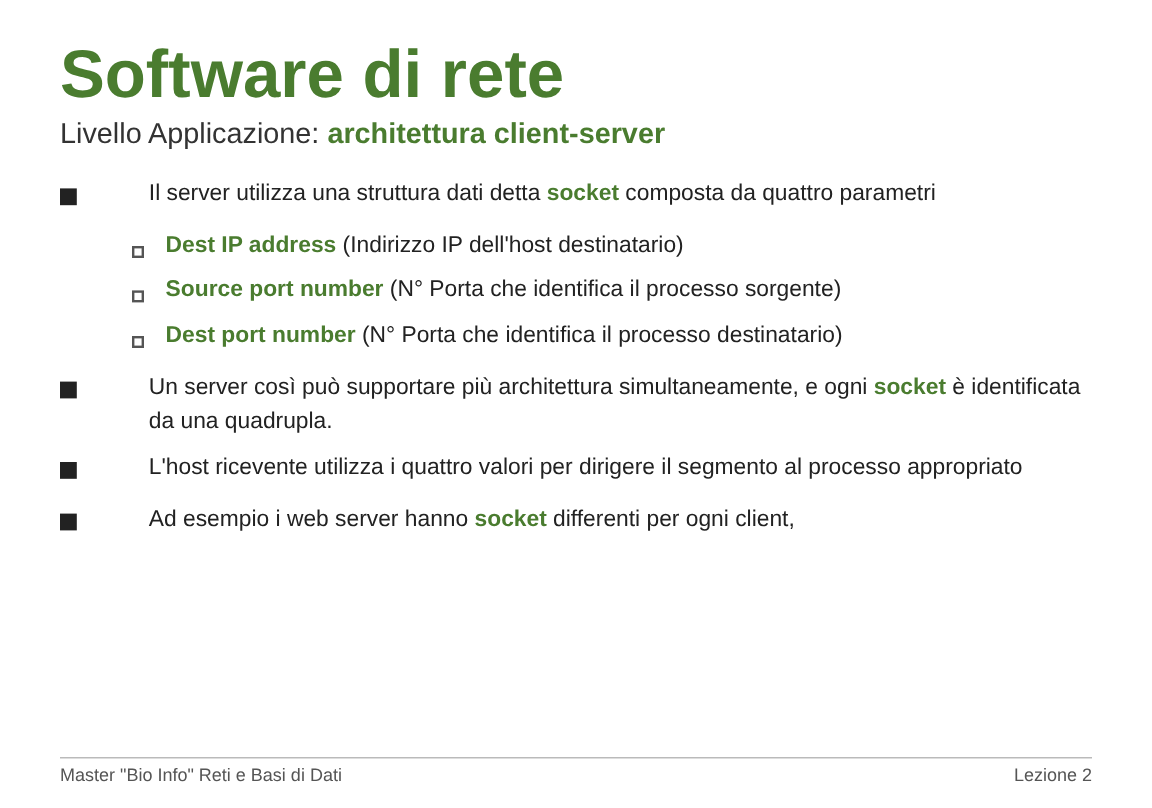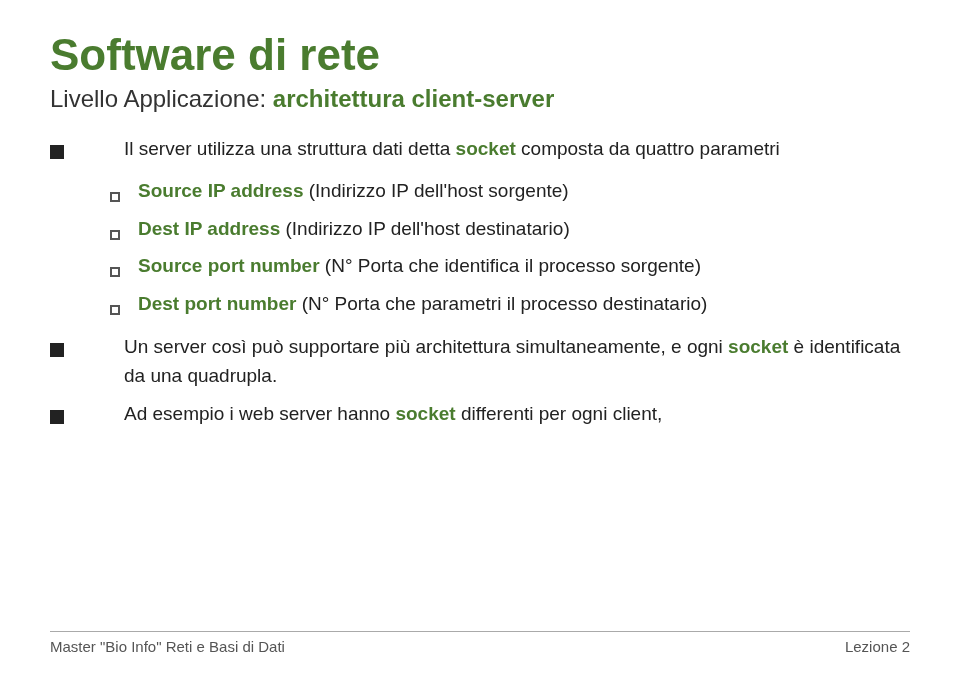--- a/index.html
+++ b/index.html
@@ -18,21 +18,21 @@
     }
 
     .slide {
       width: 960px;
       height: 673px;
       padding: 30px 50px 60px 50px;
       position: relative;
     }
 
     .title {
-      font-size: 44px;
+      font-size: 56px;
       font-weight: bold;
       color: #4a7c2f;
       margin-bottom: 4px;
       line-height: 1.15;
     }
 
     .subtitle {
       font-size: 24px;
       color: #333;
       margin-bottom: 22px;
@@ -136,45 +136,49 @@
         <span class="square"></span>
       </div>
       <div>
         <span class="text-normal">Il server utilizza una struttura dati detta </span><span class="text-green">socket</span><span class="text-normal"> composta da quattro parametri</span>
       </div>
     </div>
 
     <div class="sub-bullets-group">
       <div class="bullet-sub">
         <div class="sub-icon"><span class="sq-small"></span></div>
-        <div><span class="text-green">Source IP address </span><span class="text-normal">(Indirizzo IP dell'host sorgente)</span></div>
-      </div>
-      <div class="bullet-sub">
-        <div class="sub-icon"><span class="sq-small"></span></div>
         <div><span class="text-green">Dest IP address </span><span class="text-normal">(Indirizzo IP dell'host destinatario)</span></div>
       </div>
       <div class="bullet-sub">
         <div class="sub-icon"><span class="sq-small"></span></div>
         <div><span class="text-green">Source port number </span><span class="text-normal">(N° Porta che identifica il processo sorgente)</span></div>
       </div>
       <div class="bullet-sub">
         <div class="sub-icon"><span class="sq-small"></span></div>
-        <div><span class="text-green">Dest port number </span><span class="text-normal">(N° Porta che parametri il processo destinatario)</span></div>
+        <div><span class="text-green">Dest port number </span><span class="text-normal">(N° Porta che identifica il processo destinatario)</span></div>
       </div>
     </div>
 
     <div class="bullet-main">
       <div class="bullet-icon">
         <span class="square"></span>
       </div>
       <div>
         <span class="text-normal">Un server così può supportare più architettura simultaneamente, e ogni </span><span class="text-green">socket</span><span class="text-normal"> è identificata da una quadrupla.</span>
       </div>
     </div>
 
+    <div class="bullet-main">
+      <div class="bullet-icon">
+        <span class="square"></span>
+      </div>
+      <div>
+        <span class="text-normal">L'host ricevente utilizza i quattro valori per dirigere il segmento al processo appropriato</span>
+      </div>
+    </div>
 
     <div class="bullet-main">
       <div class="bullet-icon">
         <span class="square"></span>
       </div>
       <div>
         <span class="text-normal">Ad esempio i web server hanno </span><span class="text-green">socket</span><span class="text-normal"> differenti per ogni client,</span>
       </div>
     </div>
 

